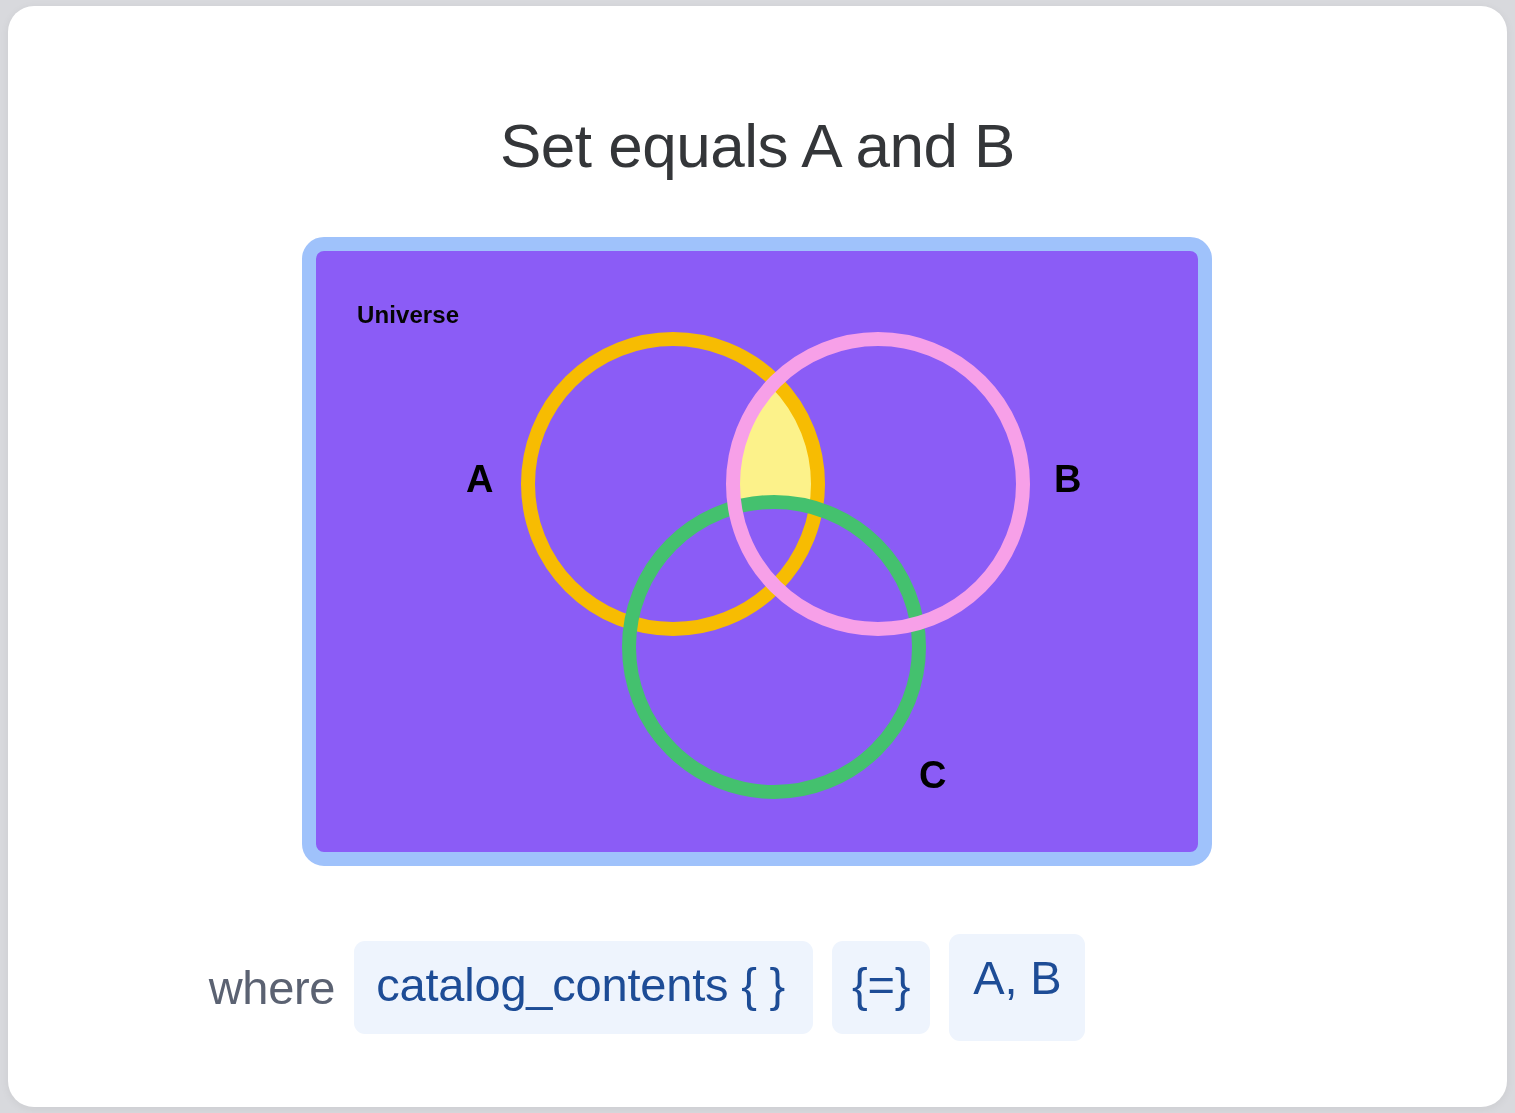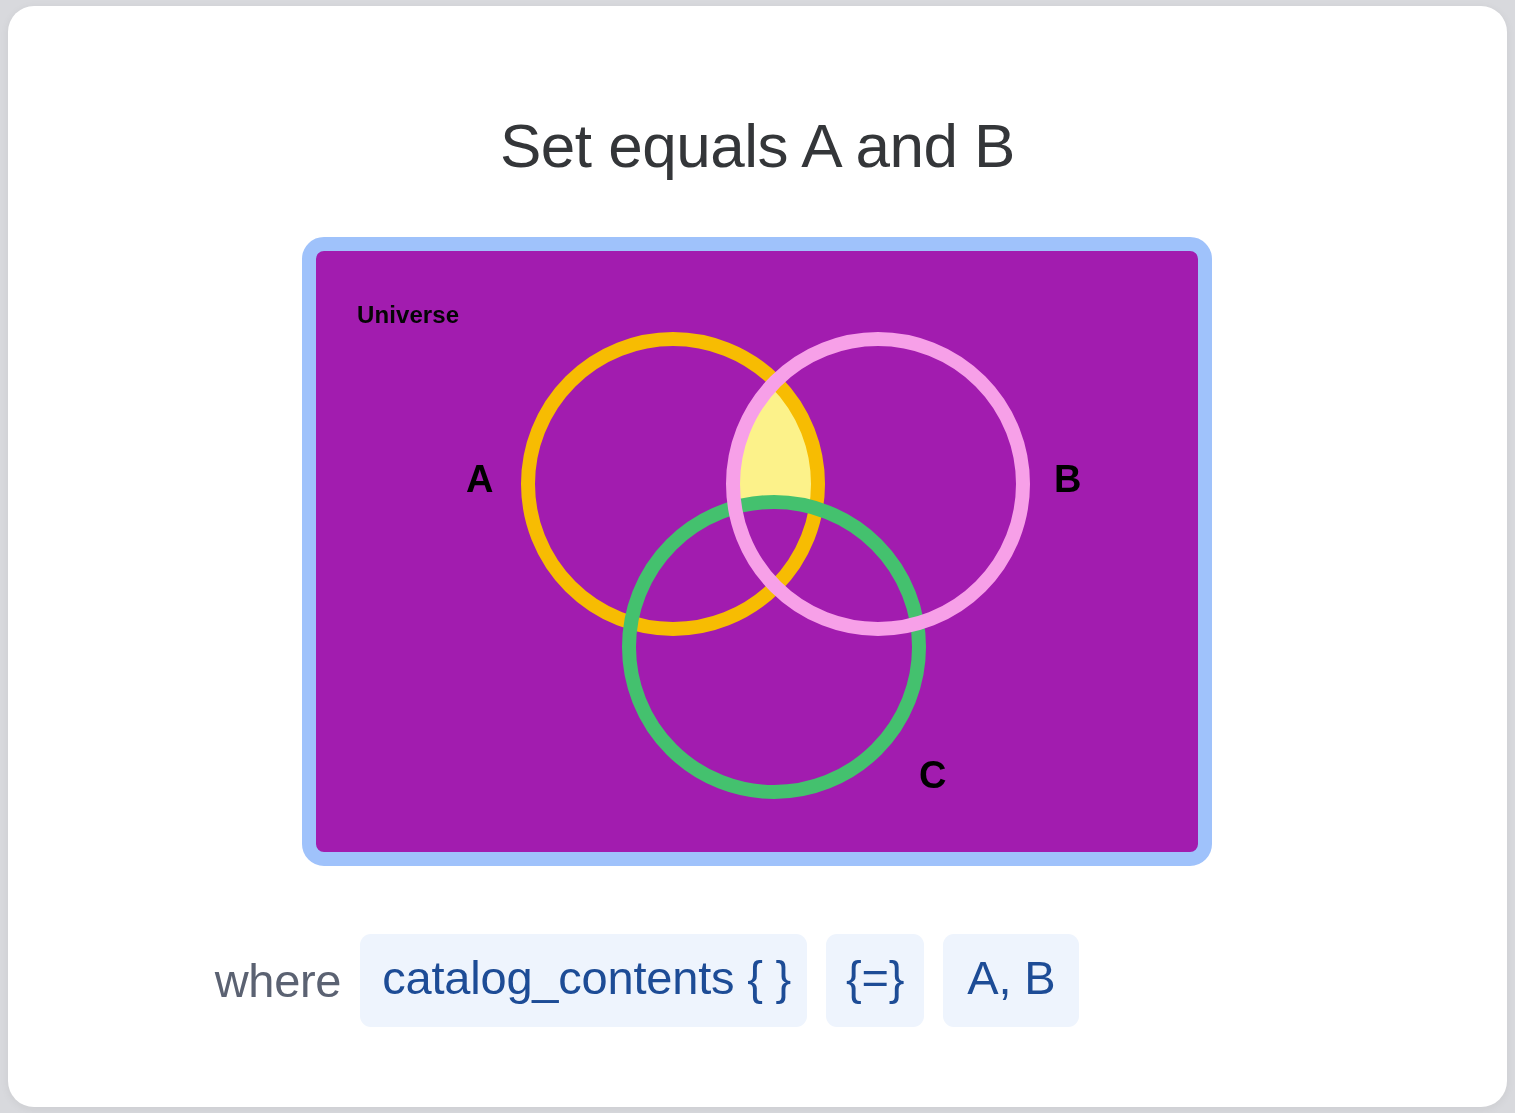--- a/index.html
+++ b/index.html
@@ -41,21 +41,21 @@
 
   
   .universe-box {
     position: absolute;
     left: 294px;
     top: 231px;
     width: 910px;
     height: 629px;
     border: 14px solid #9fc2fb;
     border-radius: 22px;
-    background: #a21caf;
+    background: #8b5cf6;
     box-sizing: border-box;
   }
 
   .universe-label {
     position: absolute;
     left: 41px;
     top: 50px;
     font-size: 24px;
     font-weight: bold;
     color: #050505;
@@ -106,23 +106,23 @@
     color: #1d4c96;
     border-radius: 11px;
     font-size: 47px;
     letter-spacing: -0.2px;
     display: flex;
     align-items: center;
     justify-content: center;
     white-space: pre;
     box-sizing: border-box;
   }
-  .chip-field   { padding: 16px 16px 22px 22px; }
+  .chip-field   { padding: 16px 28px 22px 22px; }
   .chip-op      { padding: 16px 20px 22px 20px; }
-  .chip-value   { padding: 16px 24px 22px 24px; }
+  .chip-value   { padding: 16px 24px 36px 24px; }
 </style>
 </head>
 <body>
 
 <div class="card">
 
   <div class="page-title">Set equals A and B</div>
 
   <div class="universe-box">
 

